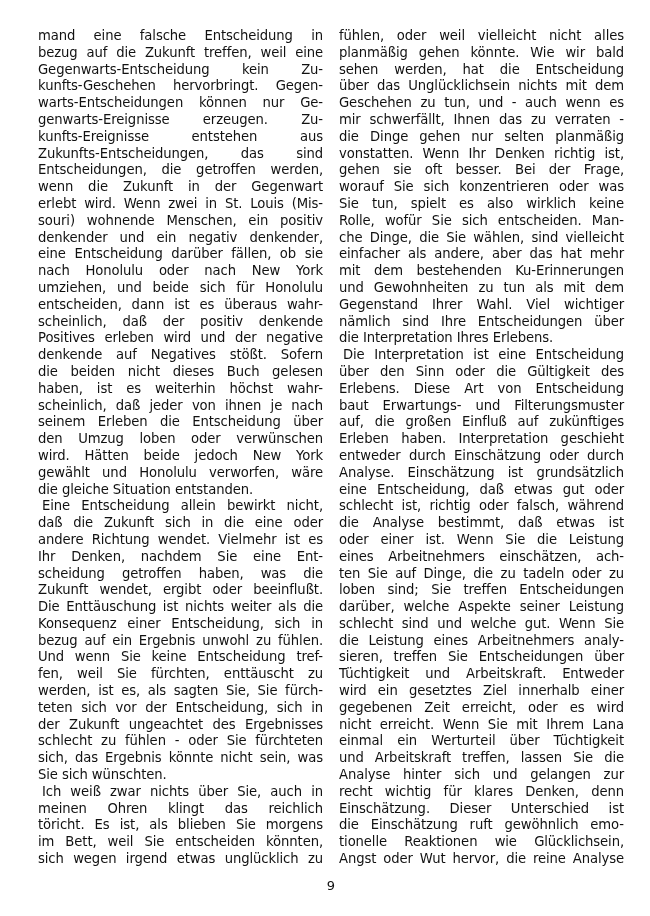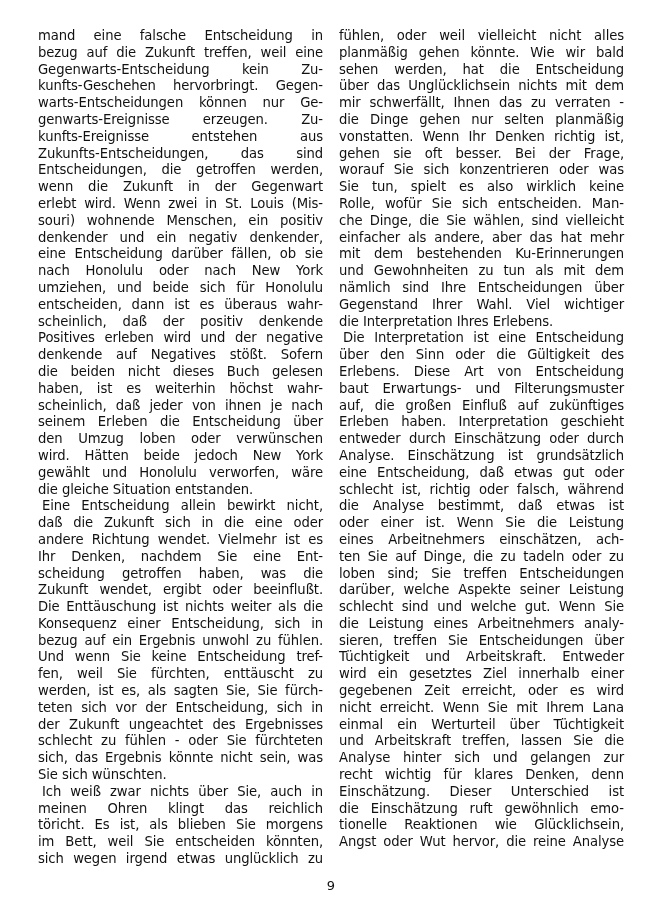--- a/index.html
+++ b/index.html
@@ -110,33 +110,34 @@
       <span class="line">meinen Ohren klingt das reichlich</span>
       <span class="line">töricht. Es ist, als blieben Sie morgens</span>
       <span class="line">im Bett, weil Sie entscheiden könnten,</span>
       <span class="line">sich wegen irgend etwas unglücklich zu</span>
     </div>
   <div class="column col-right" id="col-right">
       <span class="line">fühlen, oder weil vielleicht nicht alles</span>
       <span class="line">planmäßig gehen könnte. Wie wir bald</span>
       <span class="line">sehen werden, hat die Entscheidung</span>
       <span class="line">über das Unglücklichsein nichts mit dem</span>
+      <span class="line">Geschehen zu tun, und - auch wenn es</span>
       <span class="line">mir schwerfällt, Ihnen das zu verraten -</span>
       <span class="line">die Dinge gehen nur selten planmäßig</span>
       <span class="line">vonstatten. Wenn Ihr Denken richtig ist,</span>
       <span class="line">gehen sie oft besser. Bei der Frage,</span>
       <span class="line">worauf Sie sich konzentrieren oder was</span>
       <span class="line">Sie tun, spielt es also wirklich keine</span>
       <span class="line">Rolle, wofür Sie sich entscheiden. Man-</span>
       <span class="line">che Dinge, die Sie wählen, sind vielleicht</span>
       <span class="line">einfacher als andere, aber das hat mehr</span>
       <span class="line">mit dem bestehenden Ku-Erinnerungen</span>
       <span class="line">und Gewohnheiten zu tun als mit dem</span>
+      <span class="line">Gegenstand Ihrer Wahl. Viel wichtiger</span>
       <span class="line">nämlich sind Ihre Entscheidungen über</span>
-      <span class="line">Gegenstand Ihrer Wahl. Viel wichtiger</span>
       <span class="line last">die Interpretation Ihres Erlebens.</span>
       <span class="line indent">Die Interpretation ist eine Entscheidung</span>
       <span class="line">über den Sinn oder die Gültigkeit des</span>
       <span class="line">Erlebens. Diese Art von Entscheidung</span>
       <span class="line">baut Erwartungs- und Filterungsmuster</span>
       <span class="line">auf, die großen Einfluß auf zukünftiges</span>
       <span class="line">Erleben haben. Interpretation geschieht</span>
       <span class="line">entweder durch Einschätzung oder durch</span>
       <span class="line">Analyse. Einschätzung ist grundsätzlich</span>
       <span class="line">eine Entscheidung, daß etwas gut oder</span>

